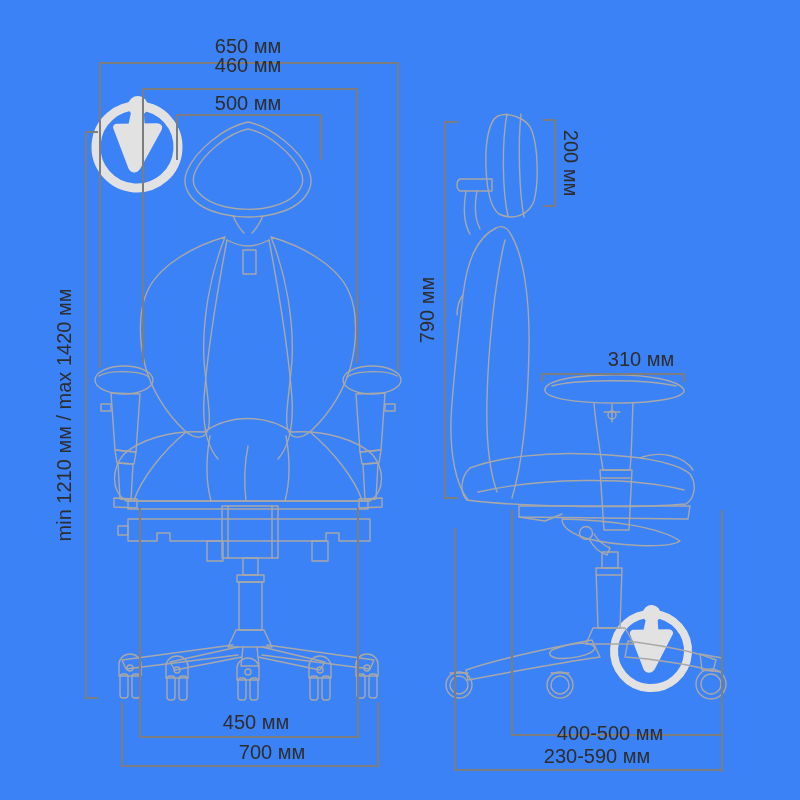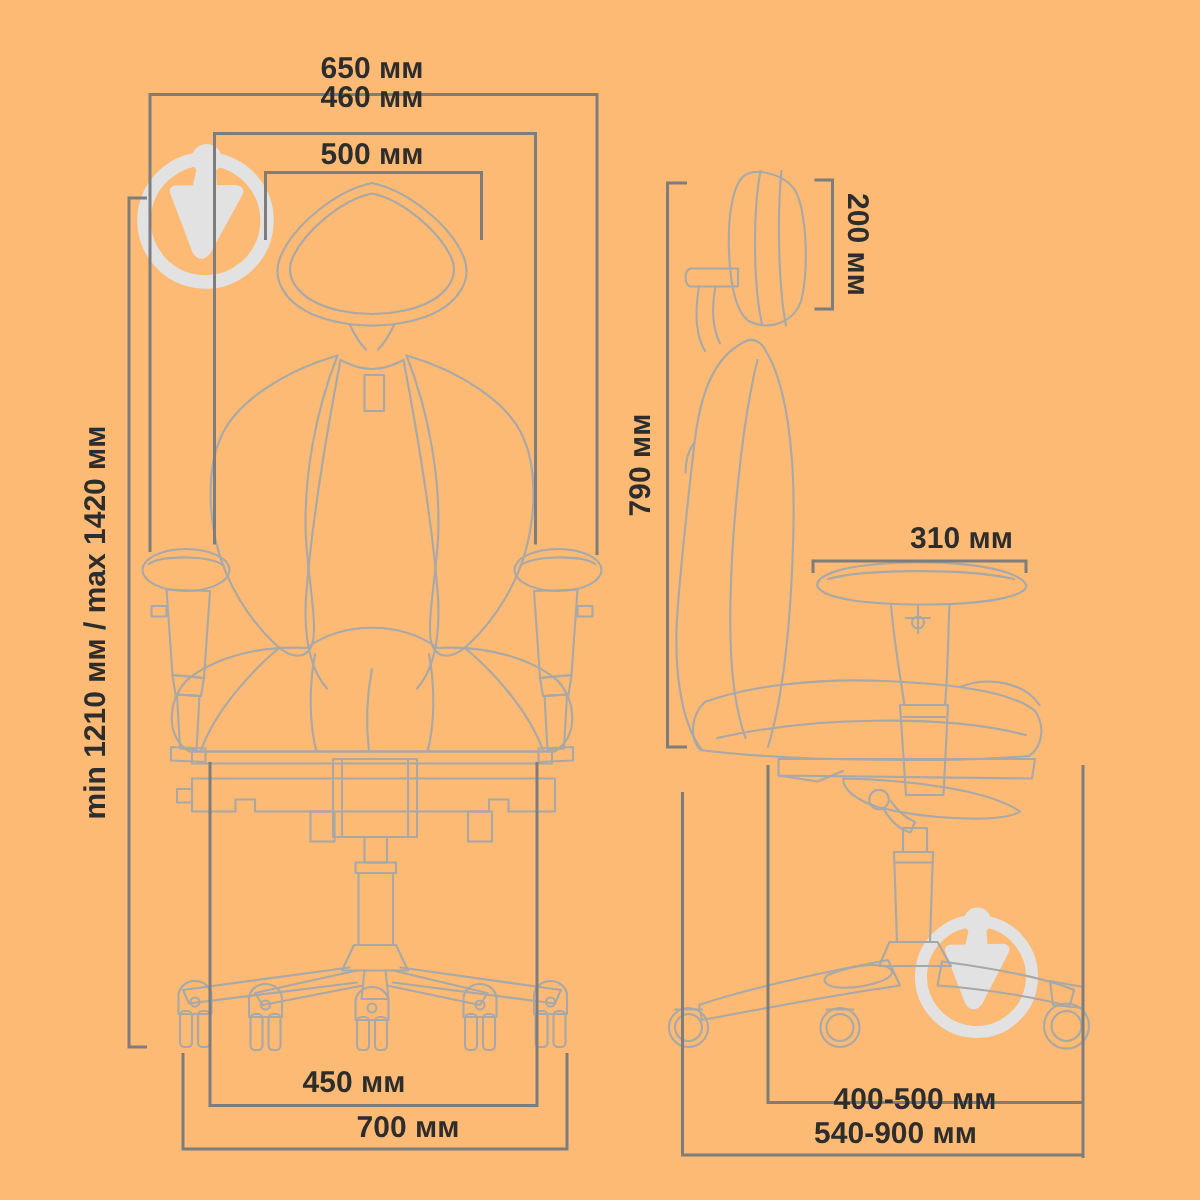--- a/index.html
+++ b/index.html
@@ -1,19 +1,18 @@
 <!DOCTYPE html>
 <html><head>
 <meta charset="utf-8">
 <style>
   html,body{margin:0;padding:0;background:#ffffff;}
   #canvas{
-    position:relative;width:800px;height:800px;background:#fdba74;overflow:hidden;
+    position:relative;width:800px;height:800px;background:#3b82f6;overflow:hidden;
     font-family:"Liberation Sans","DejaVu Sans",sans-serif;
-    font-weight:bold;
   }
   #drawing{position:absolute;left:0;top:0;}
   .dim-label{
     position:absolute;
     color:#2d2d2d;
     font-size:20px;
     line-height:1;
     white-space:nowrap;
     transform:translate(-50%,-50%);
   }
@@ -246,27 +245,27 @@
   </svg>
 
   <div class="dim-label" style="left:248px;top:46px;">650 мм</div>
 
   <div class="dim-label" style="left:248px;top:65px;">460 мм</div>
 
   <div class="dim-label" style="left:248px;top:103px;">500 мм</div>
 
   <div class="dim-label rot-ccw" style="left:64px;top:415px;">min 1210 мм / max 1420 мм</div>
 
-  <div class="dim-label" style="left:236px;top:722px;">450 мм</div>
+  <div class="dim-label" style="left:256px;top:722px;">450 мм</div>
 
   <div class="dim-label" style="left:250px;top:752px;margin-left:22px;">700 мм</div>
 
   <div class="dim-label rot-ccw" style="left:427px;top:310px;">790 мм</div>
 
   <div class="dim-label rot-cw" style="left:571px;top:163px;">200 мм</div>
 
   <div class="dim-label" style="left:641px;top:359px;">310 мм</div>
 
   <div class="dim-label" style="left:610px;top:721px;margin-top:12px;">400-500 мм</div>
 
-  <div class="dim-label" style="left:597px;top:756px;">540-900 мм</div>
+  <div class="dim-label" style="left:597px;top:756px;">230-590 мм</div>
 
 </div>
 
 </body></html>

